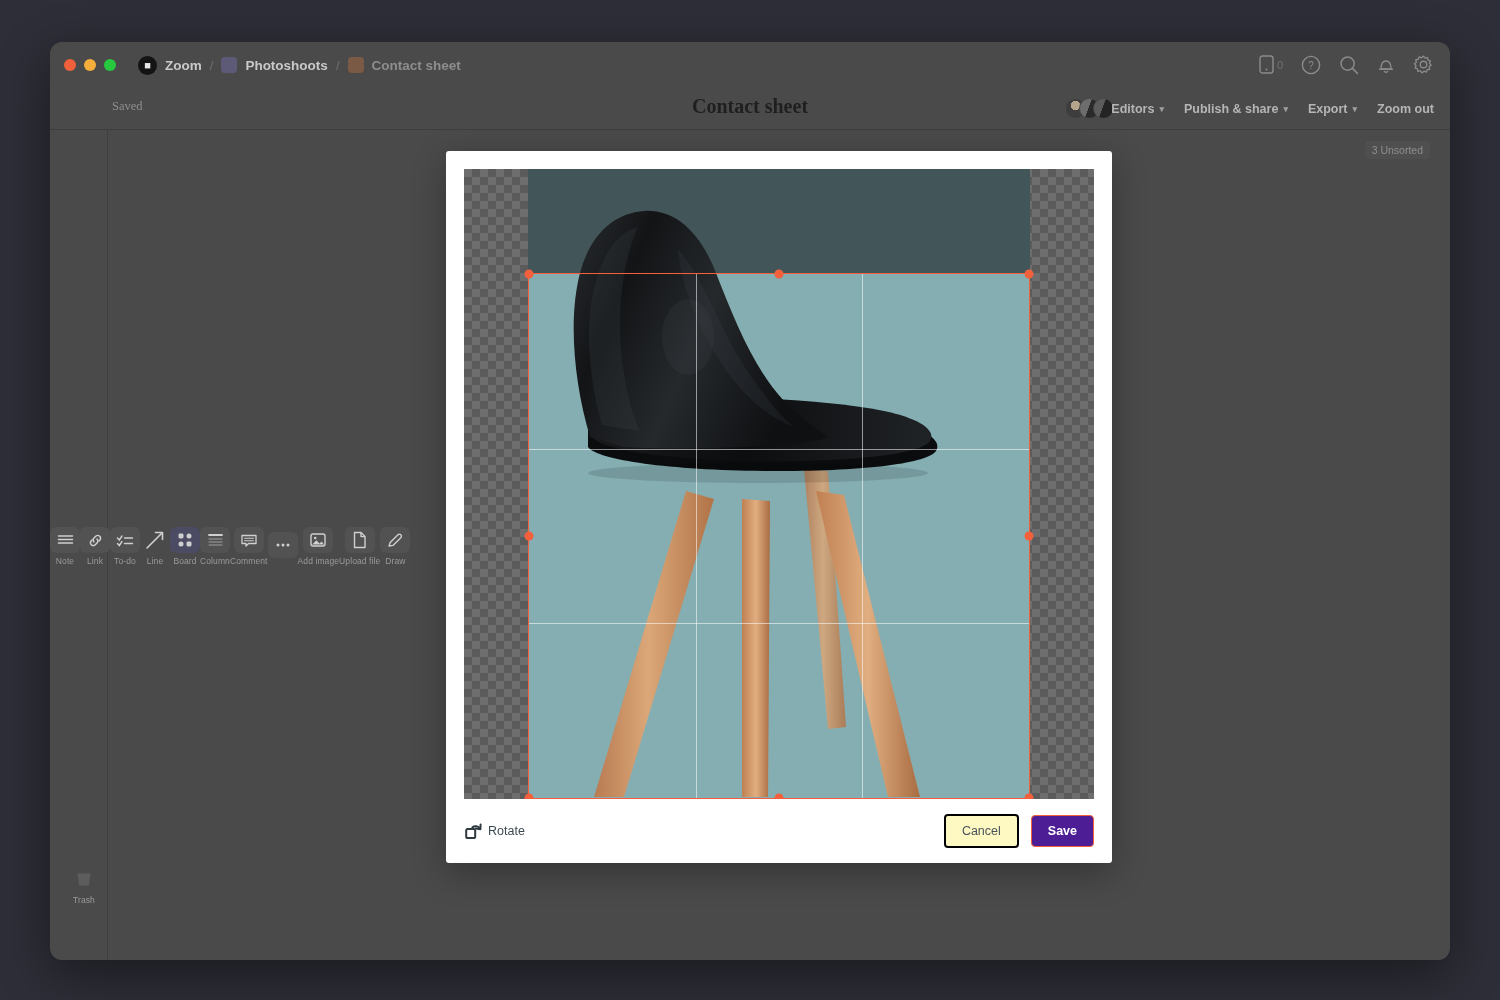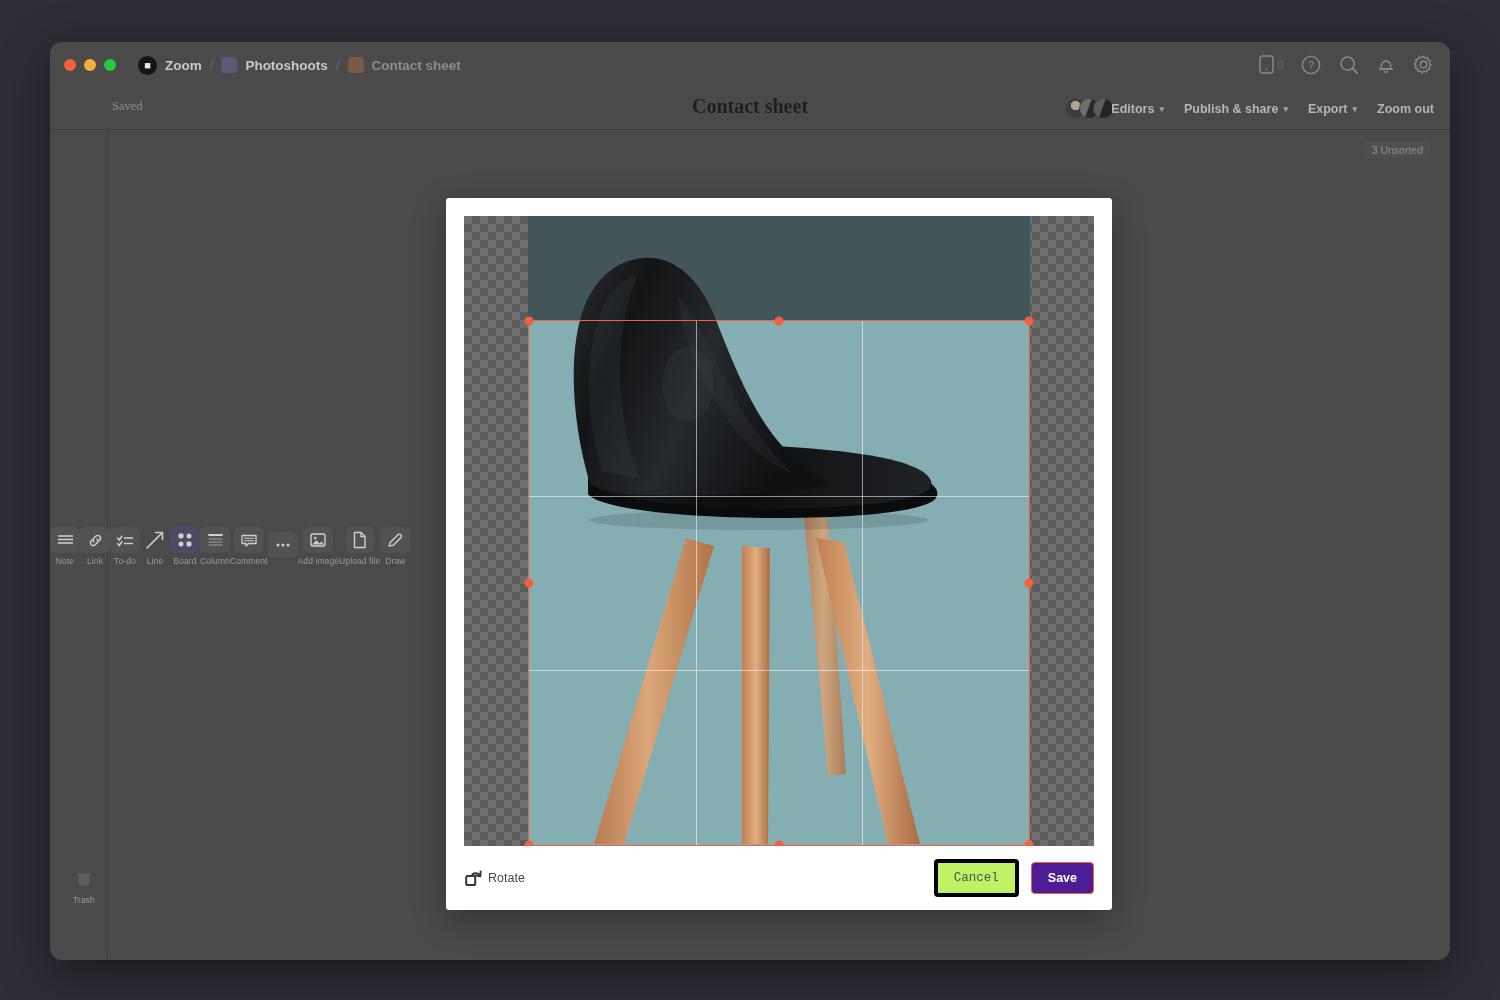--- a/index.html
+++ b/index.html
@@ -194,21 +194,20 @@
   .crop-modal {
     position: absolute;
     left: 50%;
     transform: translateX(-50%);
     top: 21px;
     width: 666px;
     background: #ffffff;
     border-radius: 3px;
     box-shadow: 0 10px 34px rgba(0,0,0,.3);
     padding: 0;
-    margin-top: 47px;
   }
   .crop-stage {
     position: relative;
     width: 630px;
     height: 630px;
     margin: 18px auto 0 auto;
     
     background-color: #6e6e6e;
     background-image:
       linear-gradient(45deg, #5b5b5b 25%, transparent 25%, transparent 75%, #5b5b5b 75%),
@@ -285,21 +284,21 @@
     cursor: default;
   }
   .footer-spacer { flex: 1; }
   .btn {
     font-size: 12.5px;
     border-radius: 4px;
     padding: 8px 16px;
     cursor: default;
     font-family: "Liberation Sans", sans-serif;
   }
-  .btn-cancel { background: #bef264; color: #49525a; border: 4px solid #000000; font-family: Liberation Mono, monospace; }
+  .btn-cancel { background: #fef9c3; color: #49525a; border: 2px solid #000000; }
   .btn-save   { background: #4c1d95; color: #fff; border: 1px solid #f4603c; font-weight: bold; }
 </style>
 </head>
 <body>
 
 <div id="desktop">
 
   <div id="app-window">
 
     <div class="titlebar">

